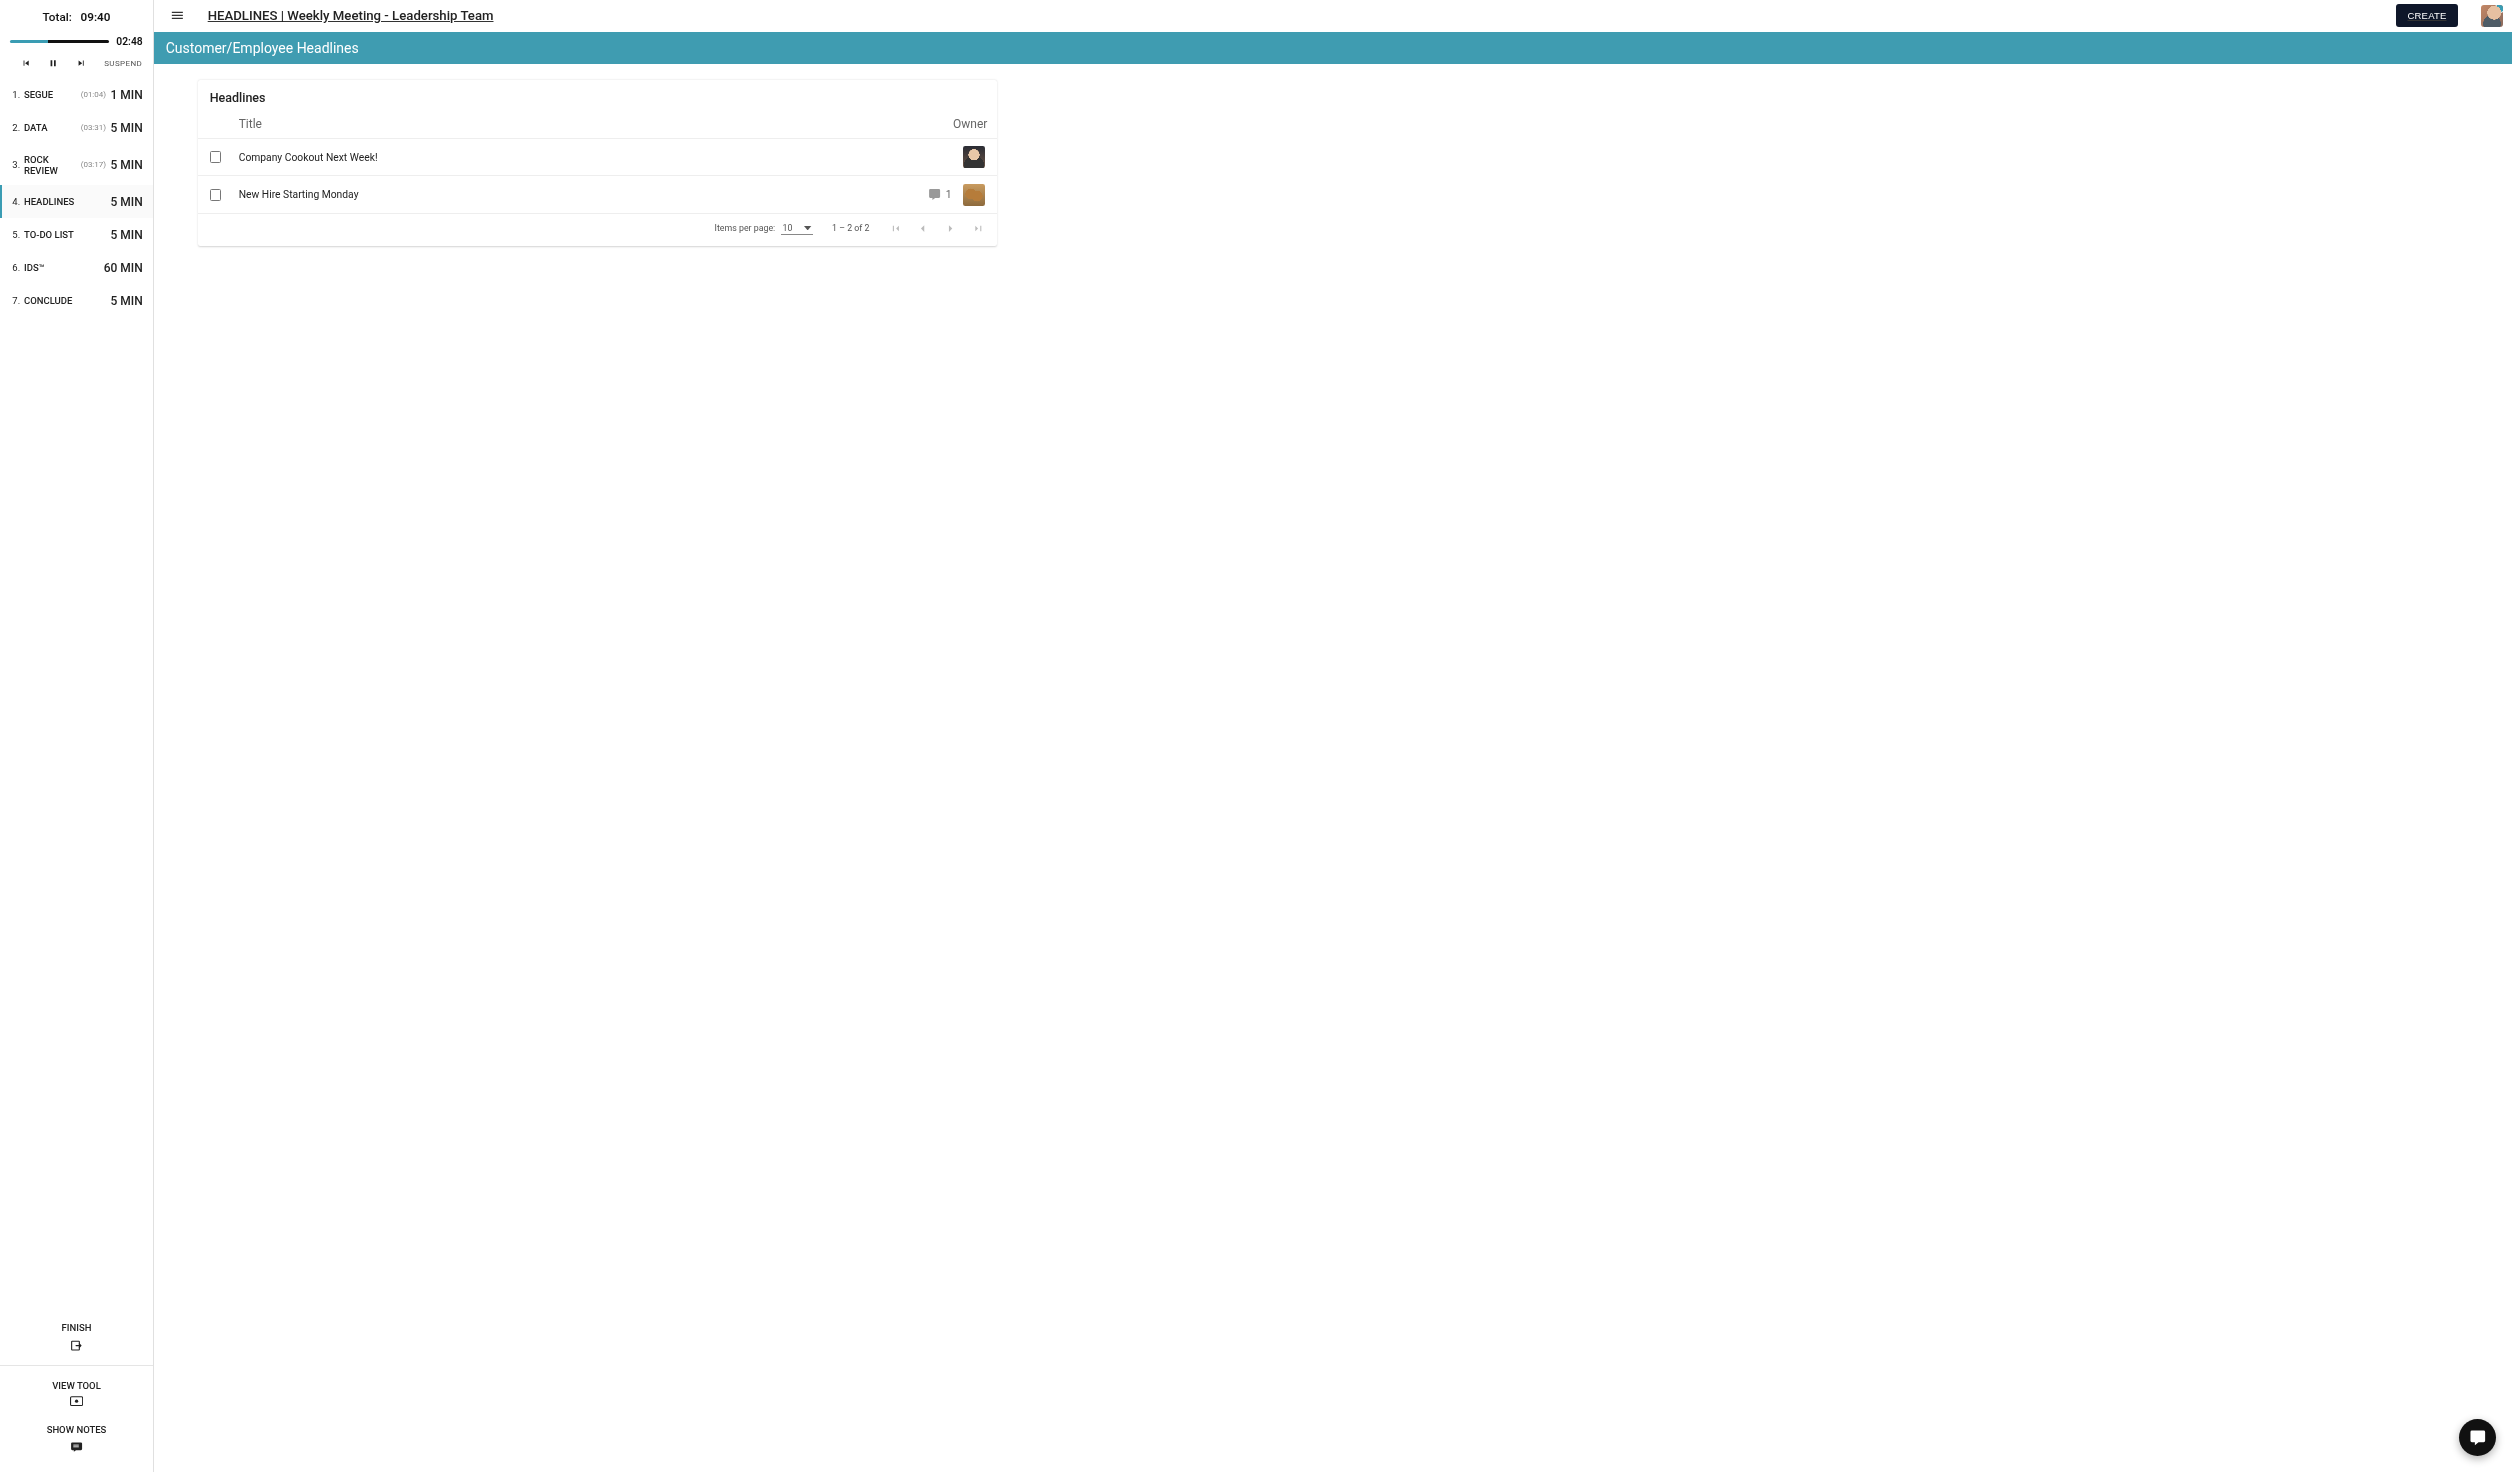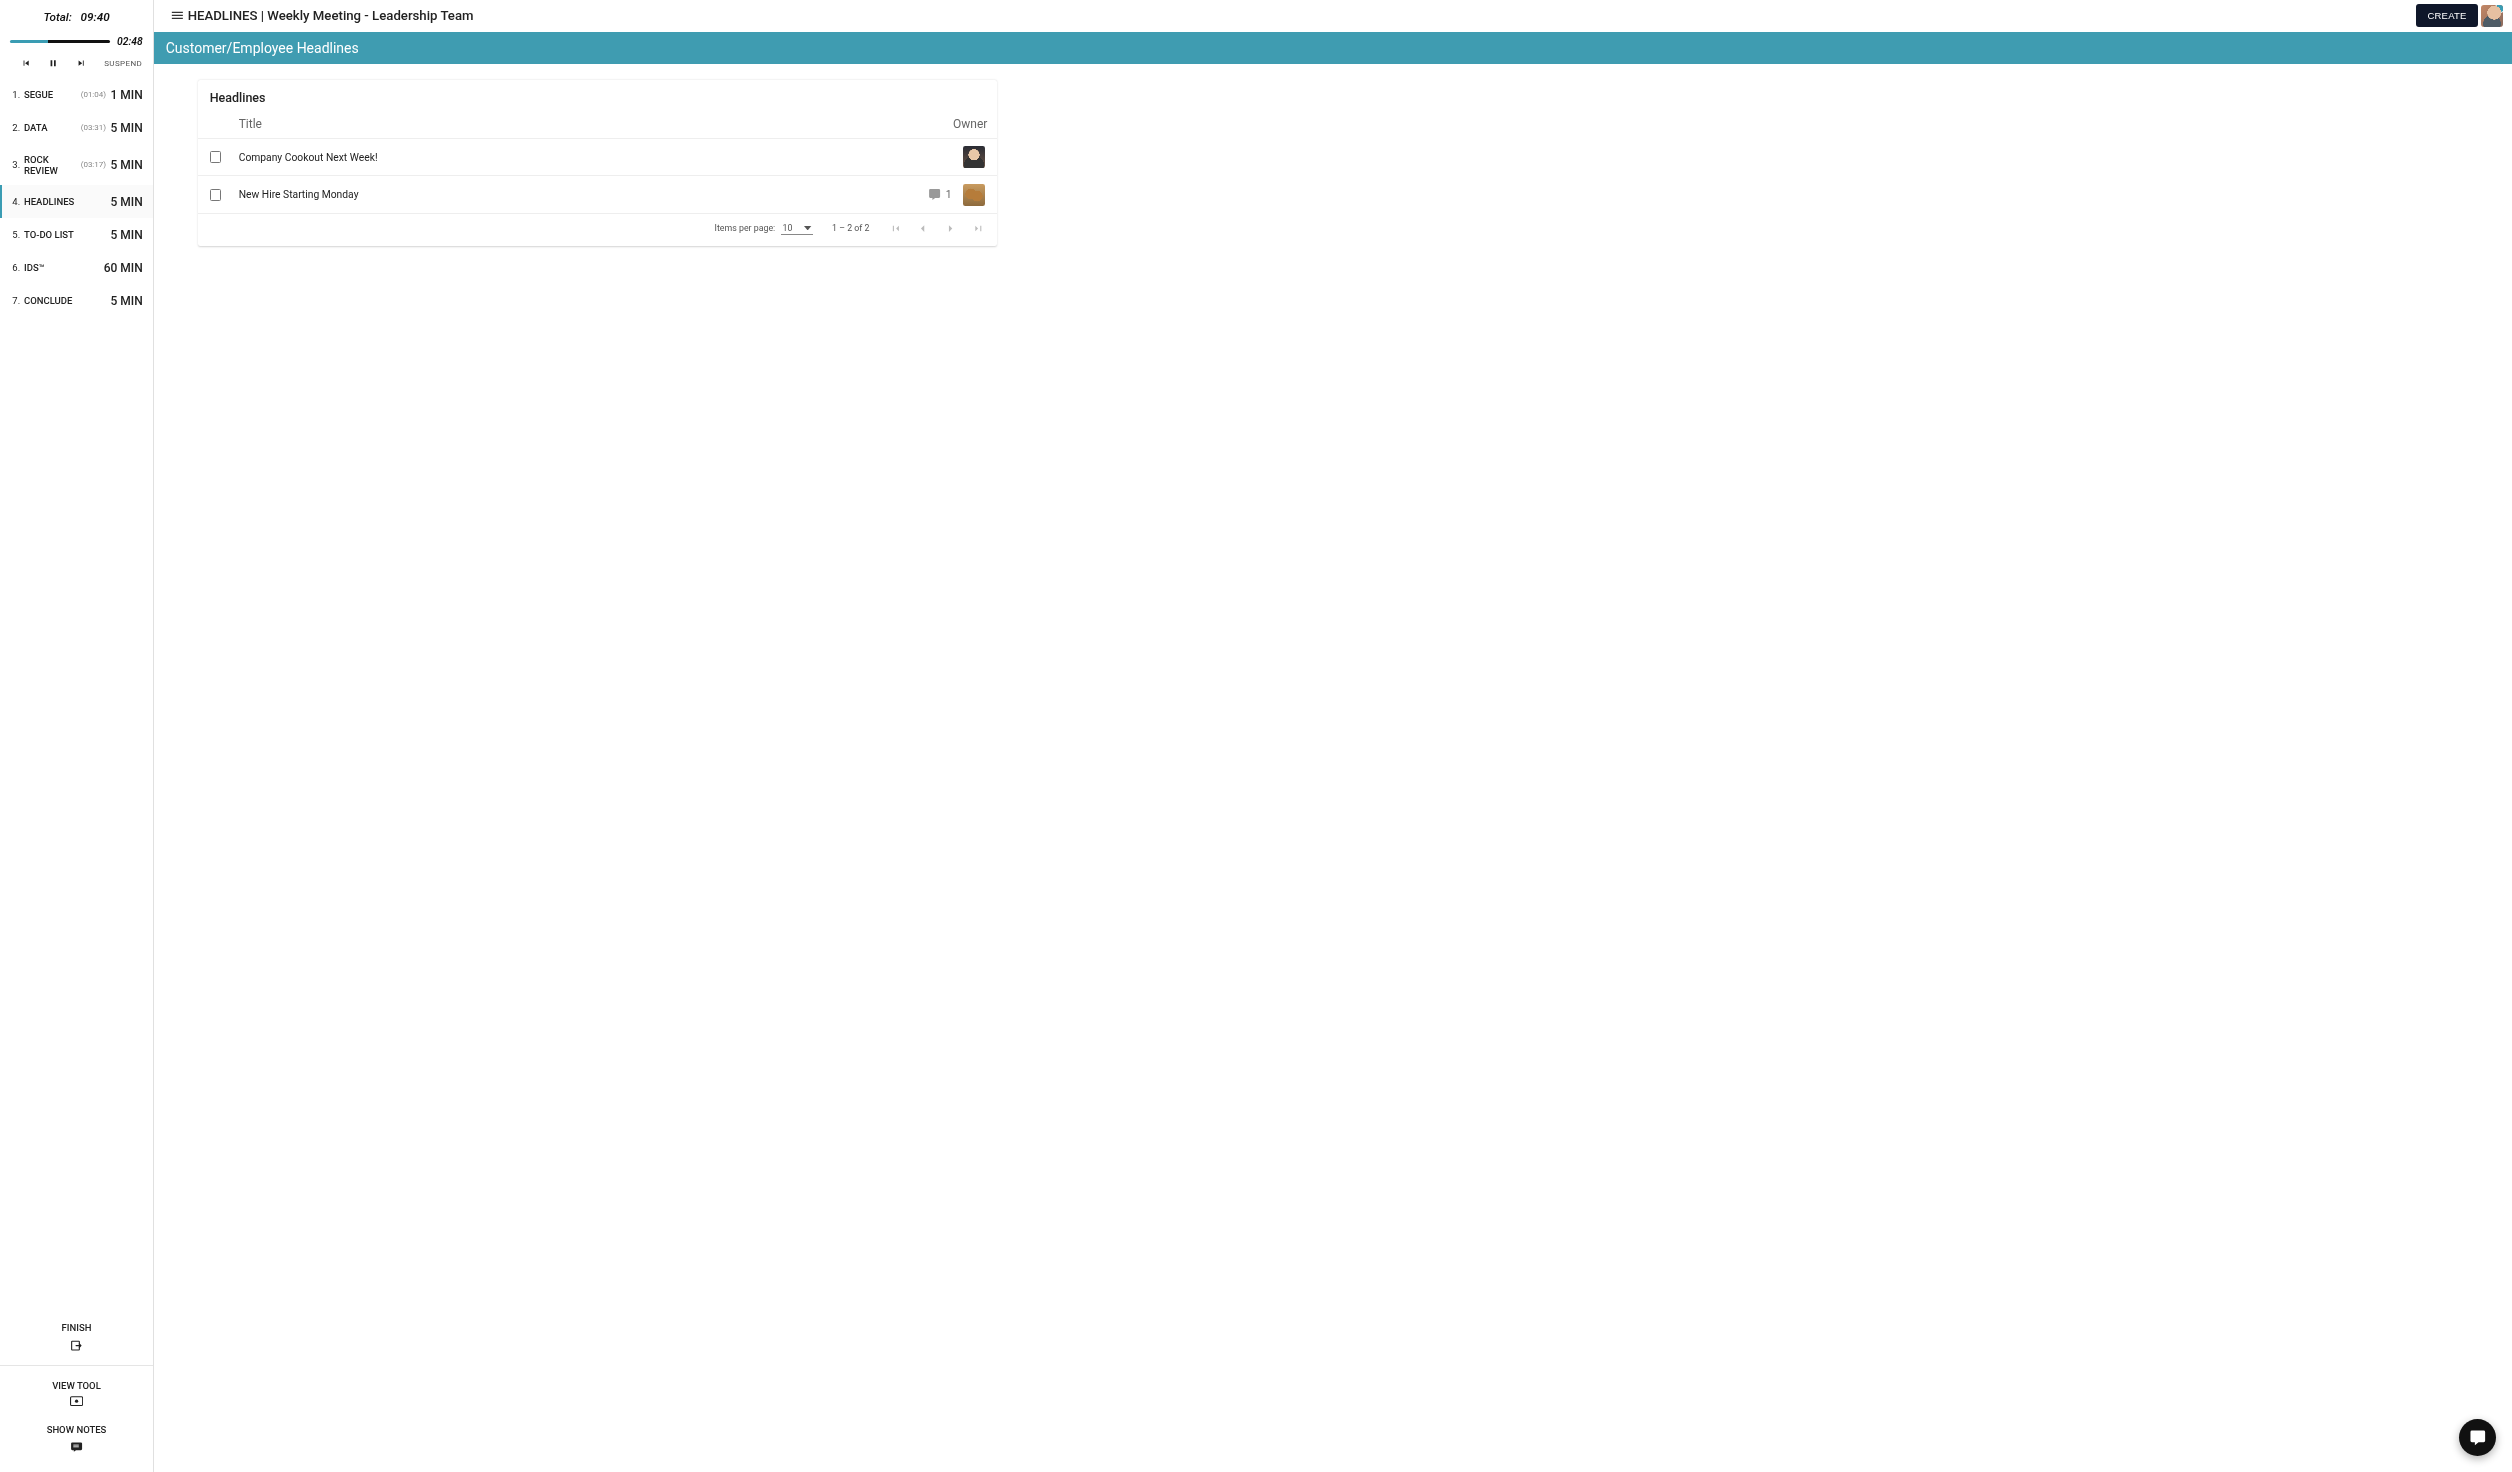--- a/index.html
+++ b/index.html
@@ -12,21 +12,21 @@
       overflow: hidden;
     }
     .app { display: flex; height: 100vh; }
     .sidebar {
       width: 154px;
       border-right: 0.7px solid #e0e0e0;
       display: flex;
       flex-direction: column;
       background: #fff;
     }
-    .sidebar-top { padding: 10.3px 8.8px 0 8.8px; font-style: italic; }
+    .sidebar-top { padding: 10.3px 8.8px 0 8.8px; }
     .total-row {
       display: flex;
       justify-content: center;
       align-items: baseline;
       gap: 8.8px;
       font-size: 11.7px;
       font-weight: 500;
       color: #111;
     }
     .total-row .total-label { }
@@ -112,22 +112,23 @@
       cursor: pointer;
       flex-direction: column;
     }
     .sidebar-divider { border-top: 0.7px solid #e5e5e5; margin: 4.4px -10.3px; }
 
     .main { flex: 1; display: flex; flex-direction: column; min-width: 0; }
     .header {
       display: flex;
       align-items: center;
       padding: 4.4px 8.8px 4.4px 16px;
-      gap: 3px;
+      gap: 23px;
       min-height: 29px;
+      text-decoration: underline;
     }
     .hamburger { cursor: pointer; display: flex; }
     .header-title { font-size: 13.2px; font-weight: 500; color: #222; flex: 1; }
     .create-btn {
       background: #0f172a;
       color: #fff;
       border: none;
       padding: 5.9px 11.7px;
       font-size: 9.5px;
       font-weight: 500;

